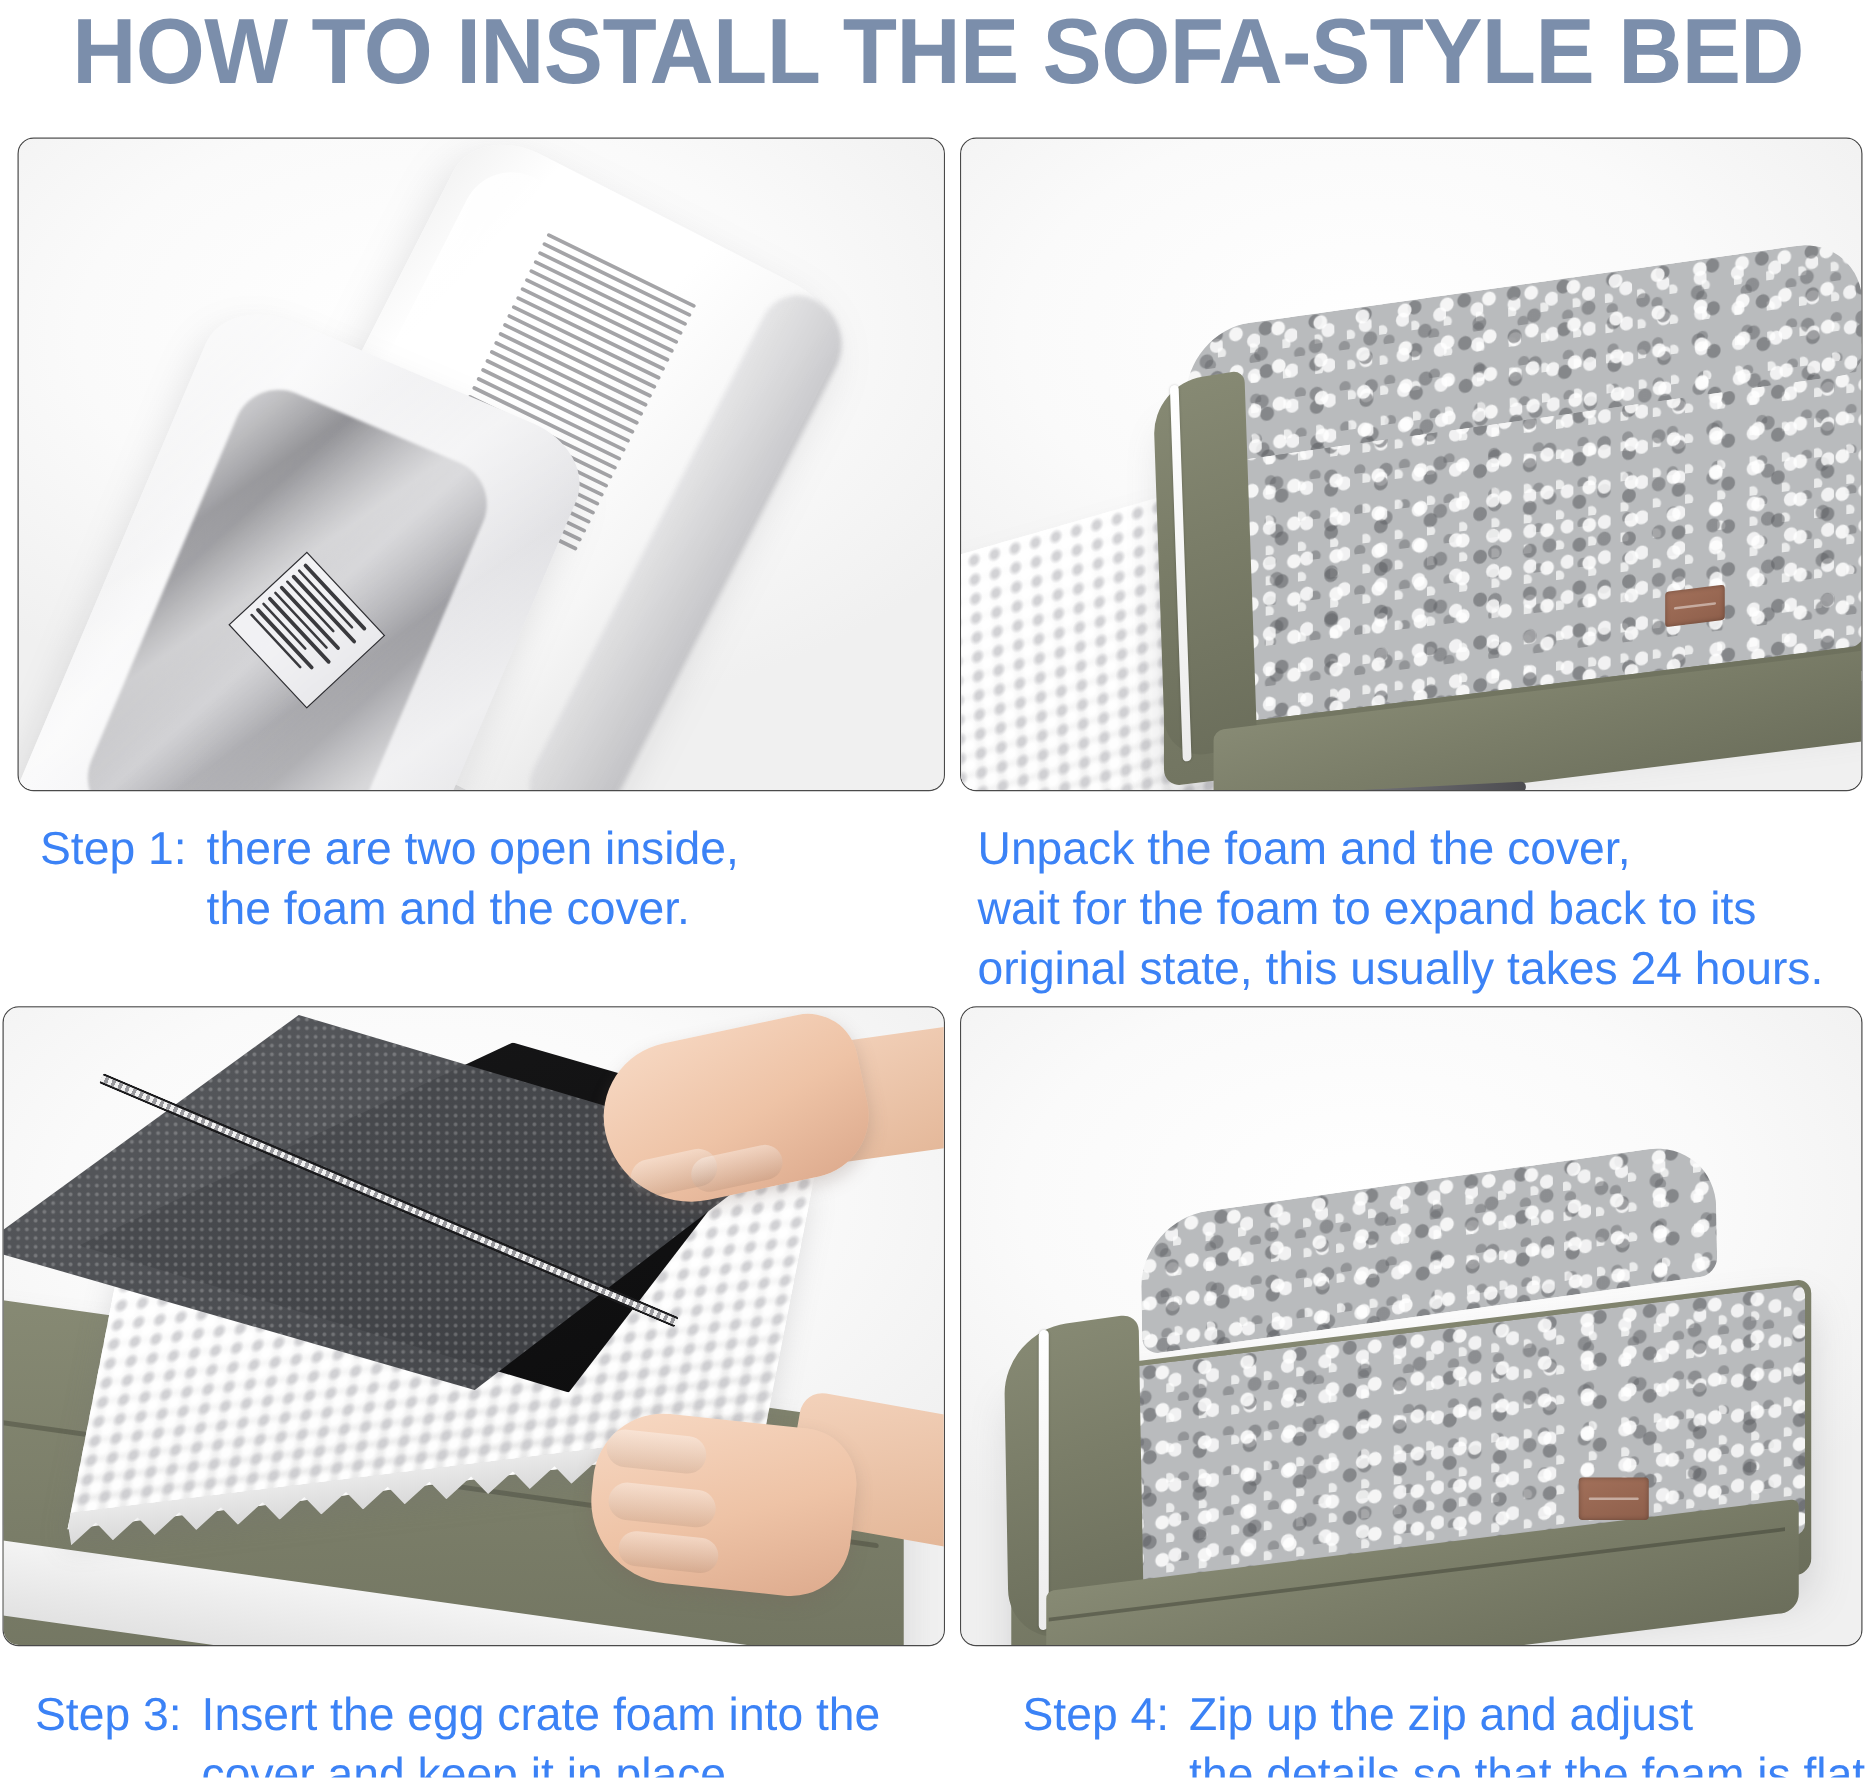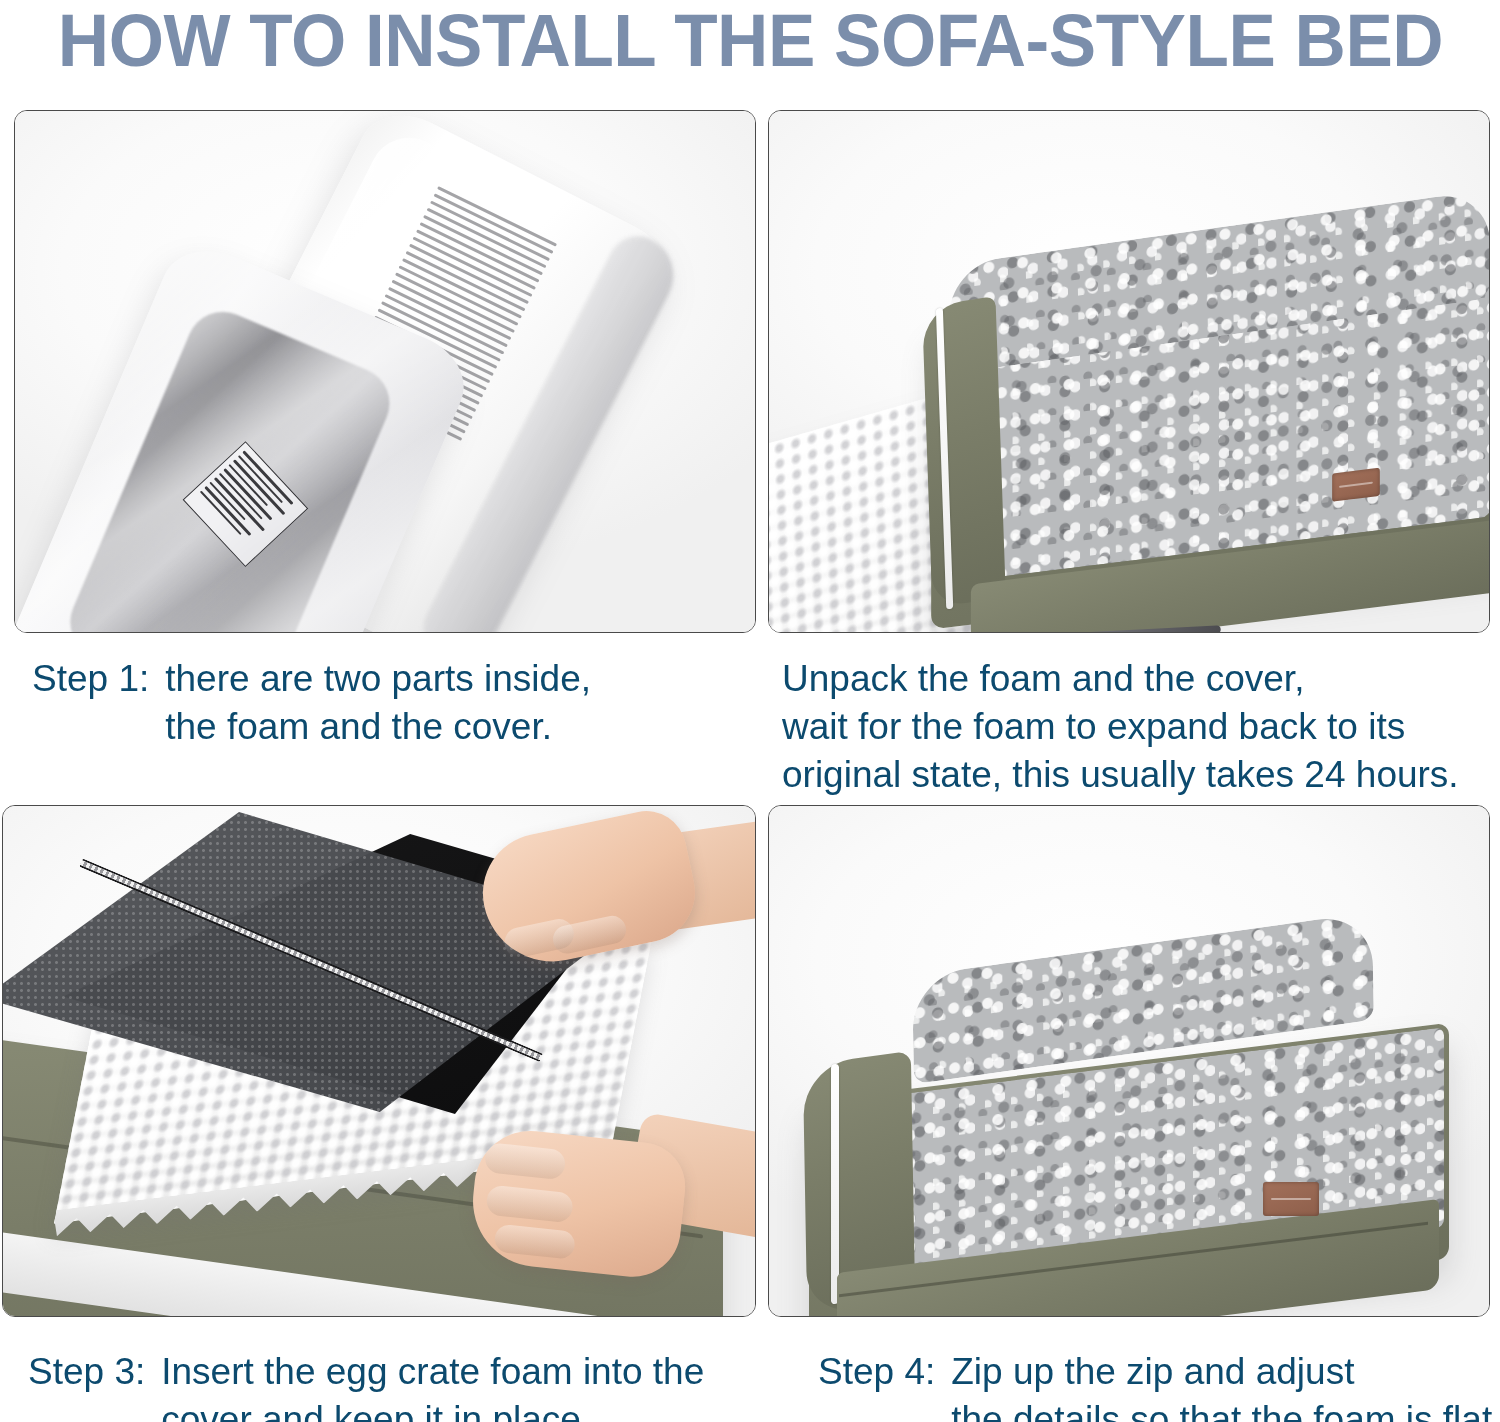--- a/index.html
+++ b/index.html
@@ -51,21 +51,21 @@
     background:
       radial-gradient(ellipse 70% 60% at 45% 30%, #ffffff 0%, #fafafa 55%, #f0f0f0 100%);
   }
 
   
   .caption {
     position: absolute;
     display: flex;
     font-size: 37px;
     line-height: 1.30;
-    color: #0c4a6e;
+    color: #3b82f6;
     font-family: "Liberation Sans", sans-serif;
     white-space: nowrap;
   }
   .cap-label { margin-right: 16px; flex: none; }
   .cap-body  { flex: none; }
   .c1 { left: 32px;  top: 655px; }
   .c2 { left: 782px; top: 655px; }
   .c3 { left: 28px;  top: 1348px; }
   .c4 { left: 818px; top: 1348px; }
 
@@ -464,21 +464,21 @@
       <div class="logo-tag p2-tag">
           <i></i>
         </div>
     </div>
   </div>
 </div>
 
 <div class="caption c1">
   <div class="cap-label">Step 1:</div>
   <div class="cap-body">
-    <div>there are two parts inside,</div>
+    <div>there are two open inside,</div>
     <div>the foam and the cover.</div>
   </div>
 </div>
 
 <div class="caption c2">
   <div class="cap-body">
     <div>Unpack the foam and the cover,</div>
     <div>wait for the foam to expand back to its</div>
     <div>original state, this usually takes 24 hours.</div>
   </div>

